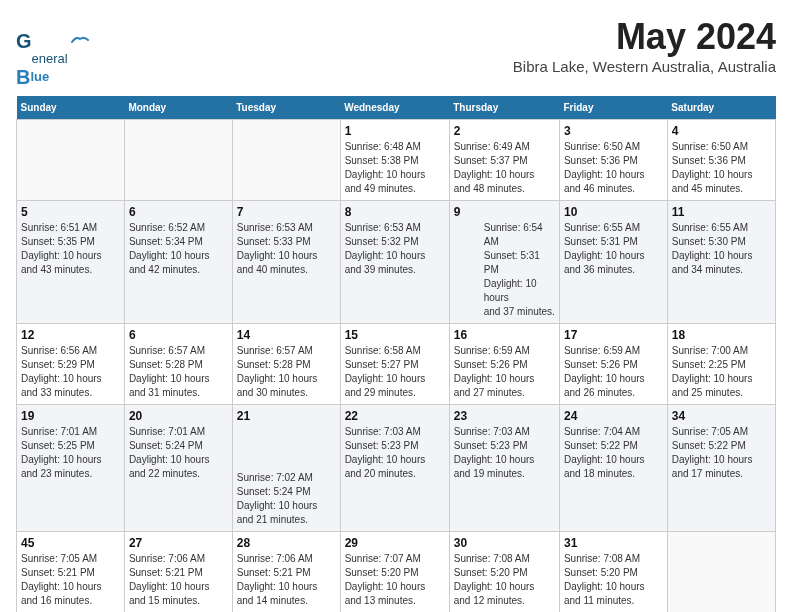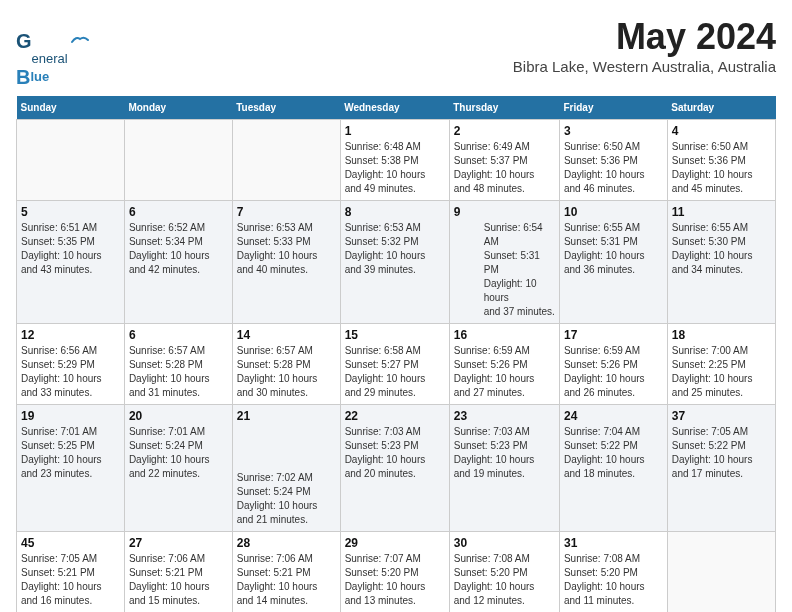--- a/index.html
+++ b/index.html
@@ -293,21 +293,21 @@
 and 19 minutes.</div>
         </td>
         <td>
           <div class="day-num">24</div>
           <div class="day-info" style="white-space: pre-line;">Sunrise: 7:04 AM
 Sunset: 5:22 PM
 Daylight: 10 hours
 and 18 minutes.</div>
         </td>
         <td>
-          <div class="day-num">37</div>
+          <div class="day-num">34</div>
           <div class="day-info" style="white-space: pre-line;">Sunrise: 7:05 AM
 Sunset: 5:22 PM
 Daylight: 10 hours
 and 17 minutes.</div>
         </td>
       </tr>
       <tr>
         <td>
           <div class="day-num">45</div>
           <div class="day-info" style="white-space: pre-line;">Sunrise: 7:05 AM

